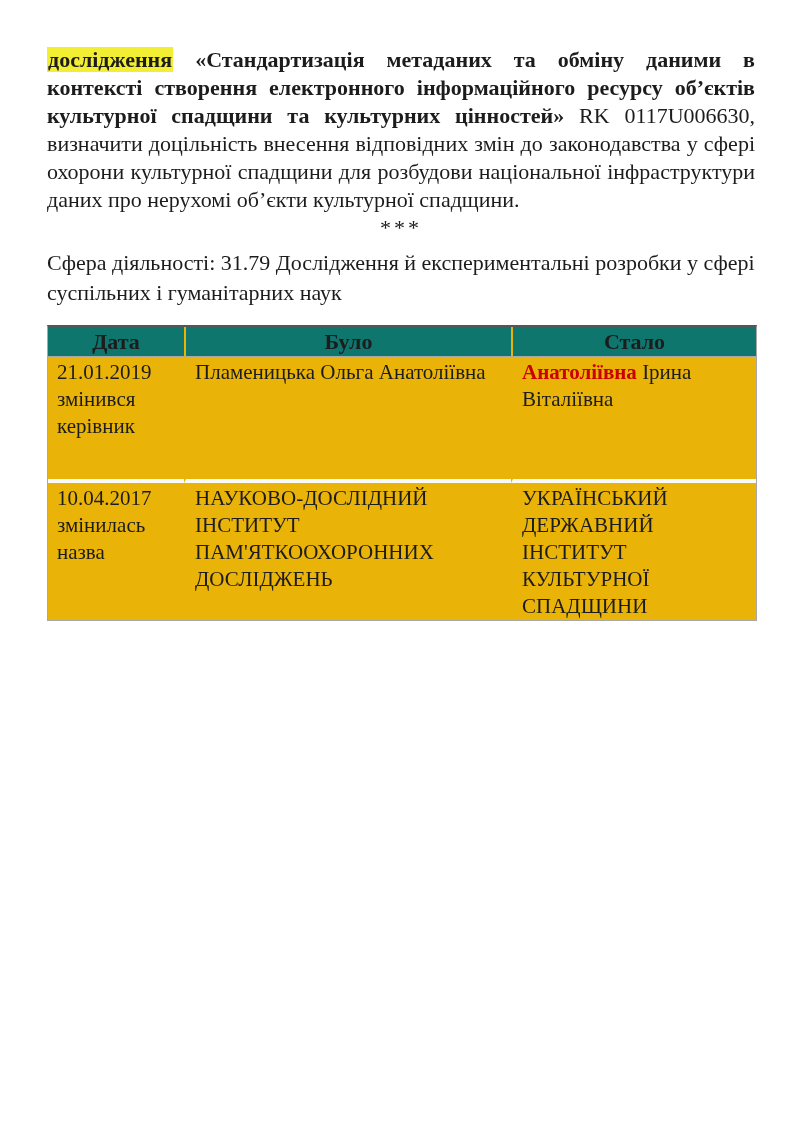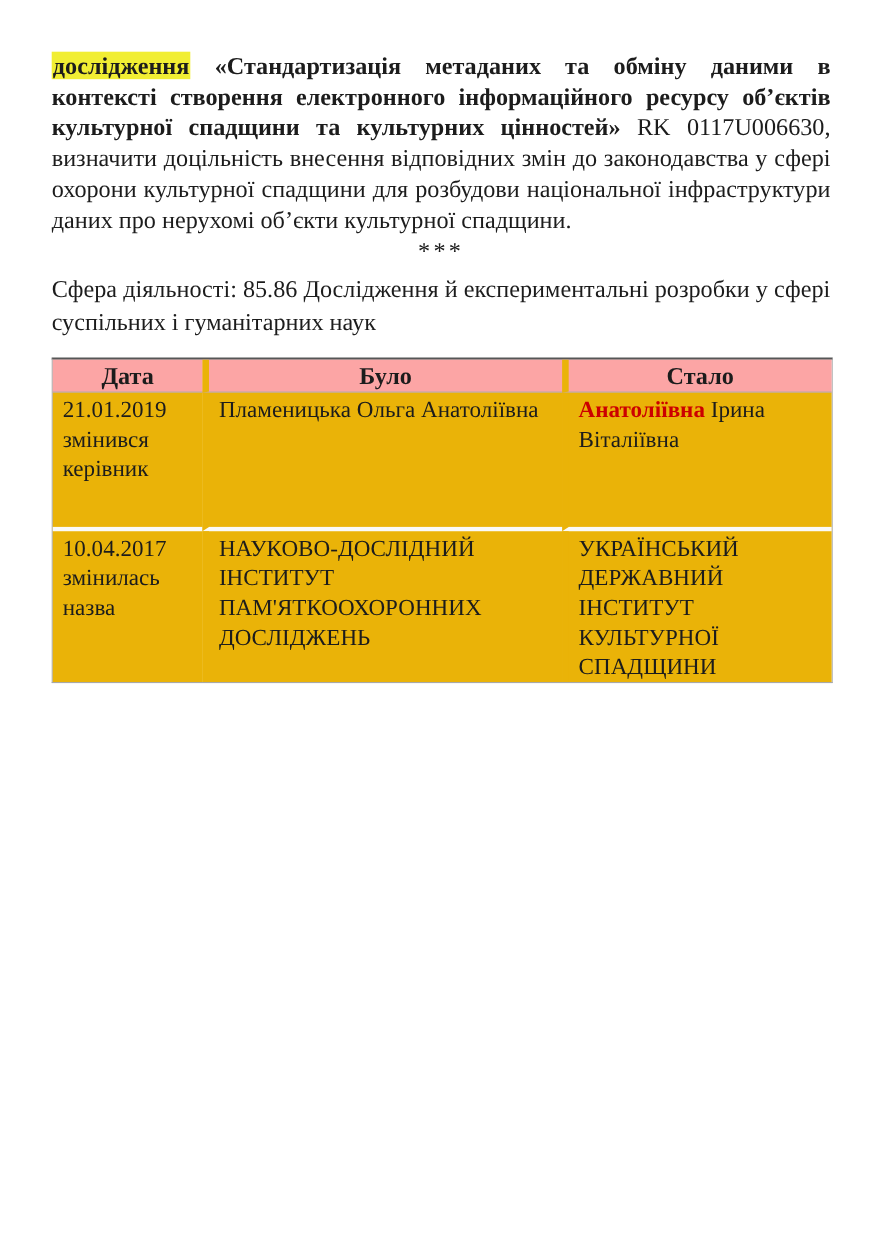--- a/index.html
+++ b/index.html
@@ -64,31 +64,31 @@
     border-collapse: separate;
     border-spacing: 0;
     border: 1px solid #a8a8a8;
     border-top: 2px solid #565656;
   }
   col.c1 { width: 136px; }
   col.c2 { width: 327px; }
   col.c3 { width: 245px; }
   table.changes th {
     height: 29px;
-    background: #fca5a5;
+    background: #0f766e;
     font-size: 22px;
     font-weight: bold;
     text-align: center;
     vertical-align: middle;
     border-bottom: 1px solid #a8a8a8;
     padding: 0;
   }
   table.changes th + th,
   table.changes td + td {
-    border-left: 6px solid #eab308;
+    border-left: 2px solid #eab308;
   }
   table.changes td {
     background: #eab308;
     font-size: 21px;
     line-height: 27px;
     vertical-align: top;
     padding: 2px 10px 0 9px;
     overflow: hidden;
   }
   tr.r1 td {
@@ -107,21 +107,21 @@
 <body>
 
 <div class="page">
 
   <p class="intro"><mark>дослідження</mark> <b>«Стандартизація метаданих та обміну даними в контексті створення електронного інформаційного ресурсу об’єктів культурної спадщини та культурних цінностей»</b> <span>RK 0117U006630, визначити доцільність внесення відповідних змін до законодавства у сфері охорони культурної спадщини для розбудови національної інфраструктури даних про нерухомі об’єкти культурної спадщини.</span></p>
 
   <p class="stars">***</p>
 
 
 
-  <p class="activity">Сфера діяльності: 85.86 Дослідження й експериментальні розробки у сфері суспільних і гуманітарних наук</p>
+  <p class="activity">Сфера діяльності: 31.79 Дослідження й експериментальні розробки у сфері суспільних і гуманітарних наук</p>
 
   <table class="changes">
     <colgroup>
       <col class="c1">
         <col class="c2">
         <col class="c3">
     </colgroup>
     <thead>
       <tr>
         <th>Дата</th>

